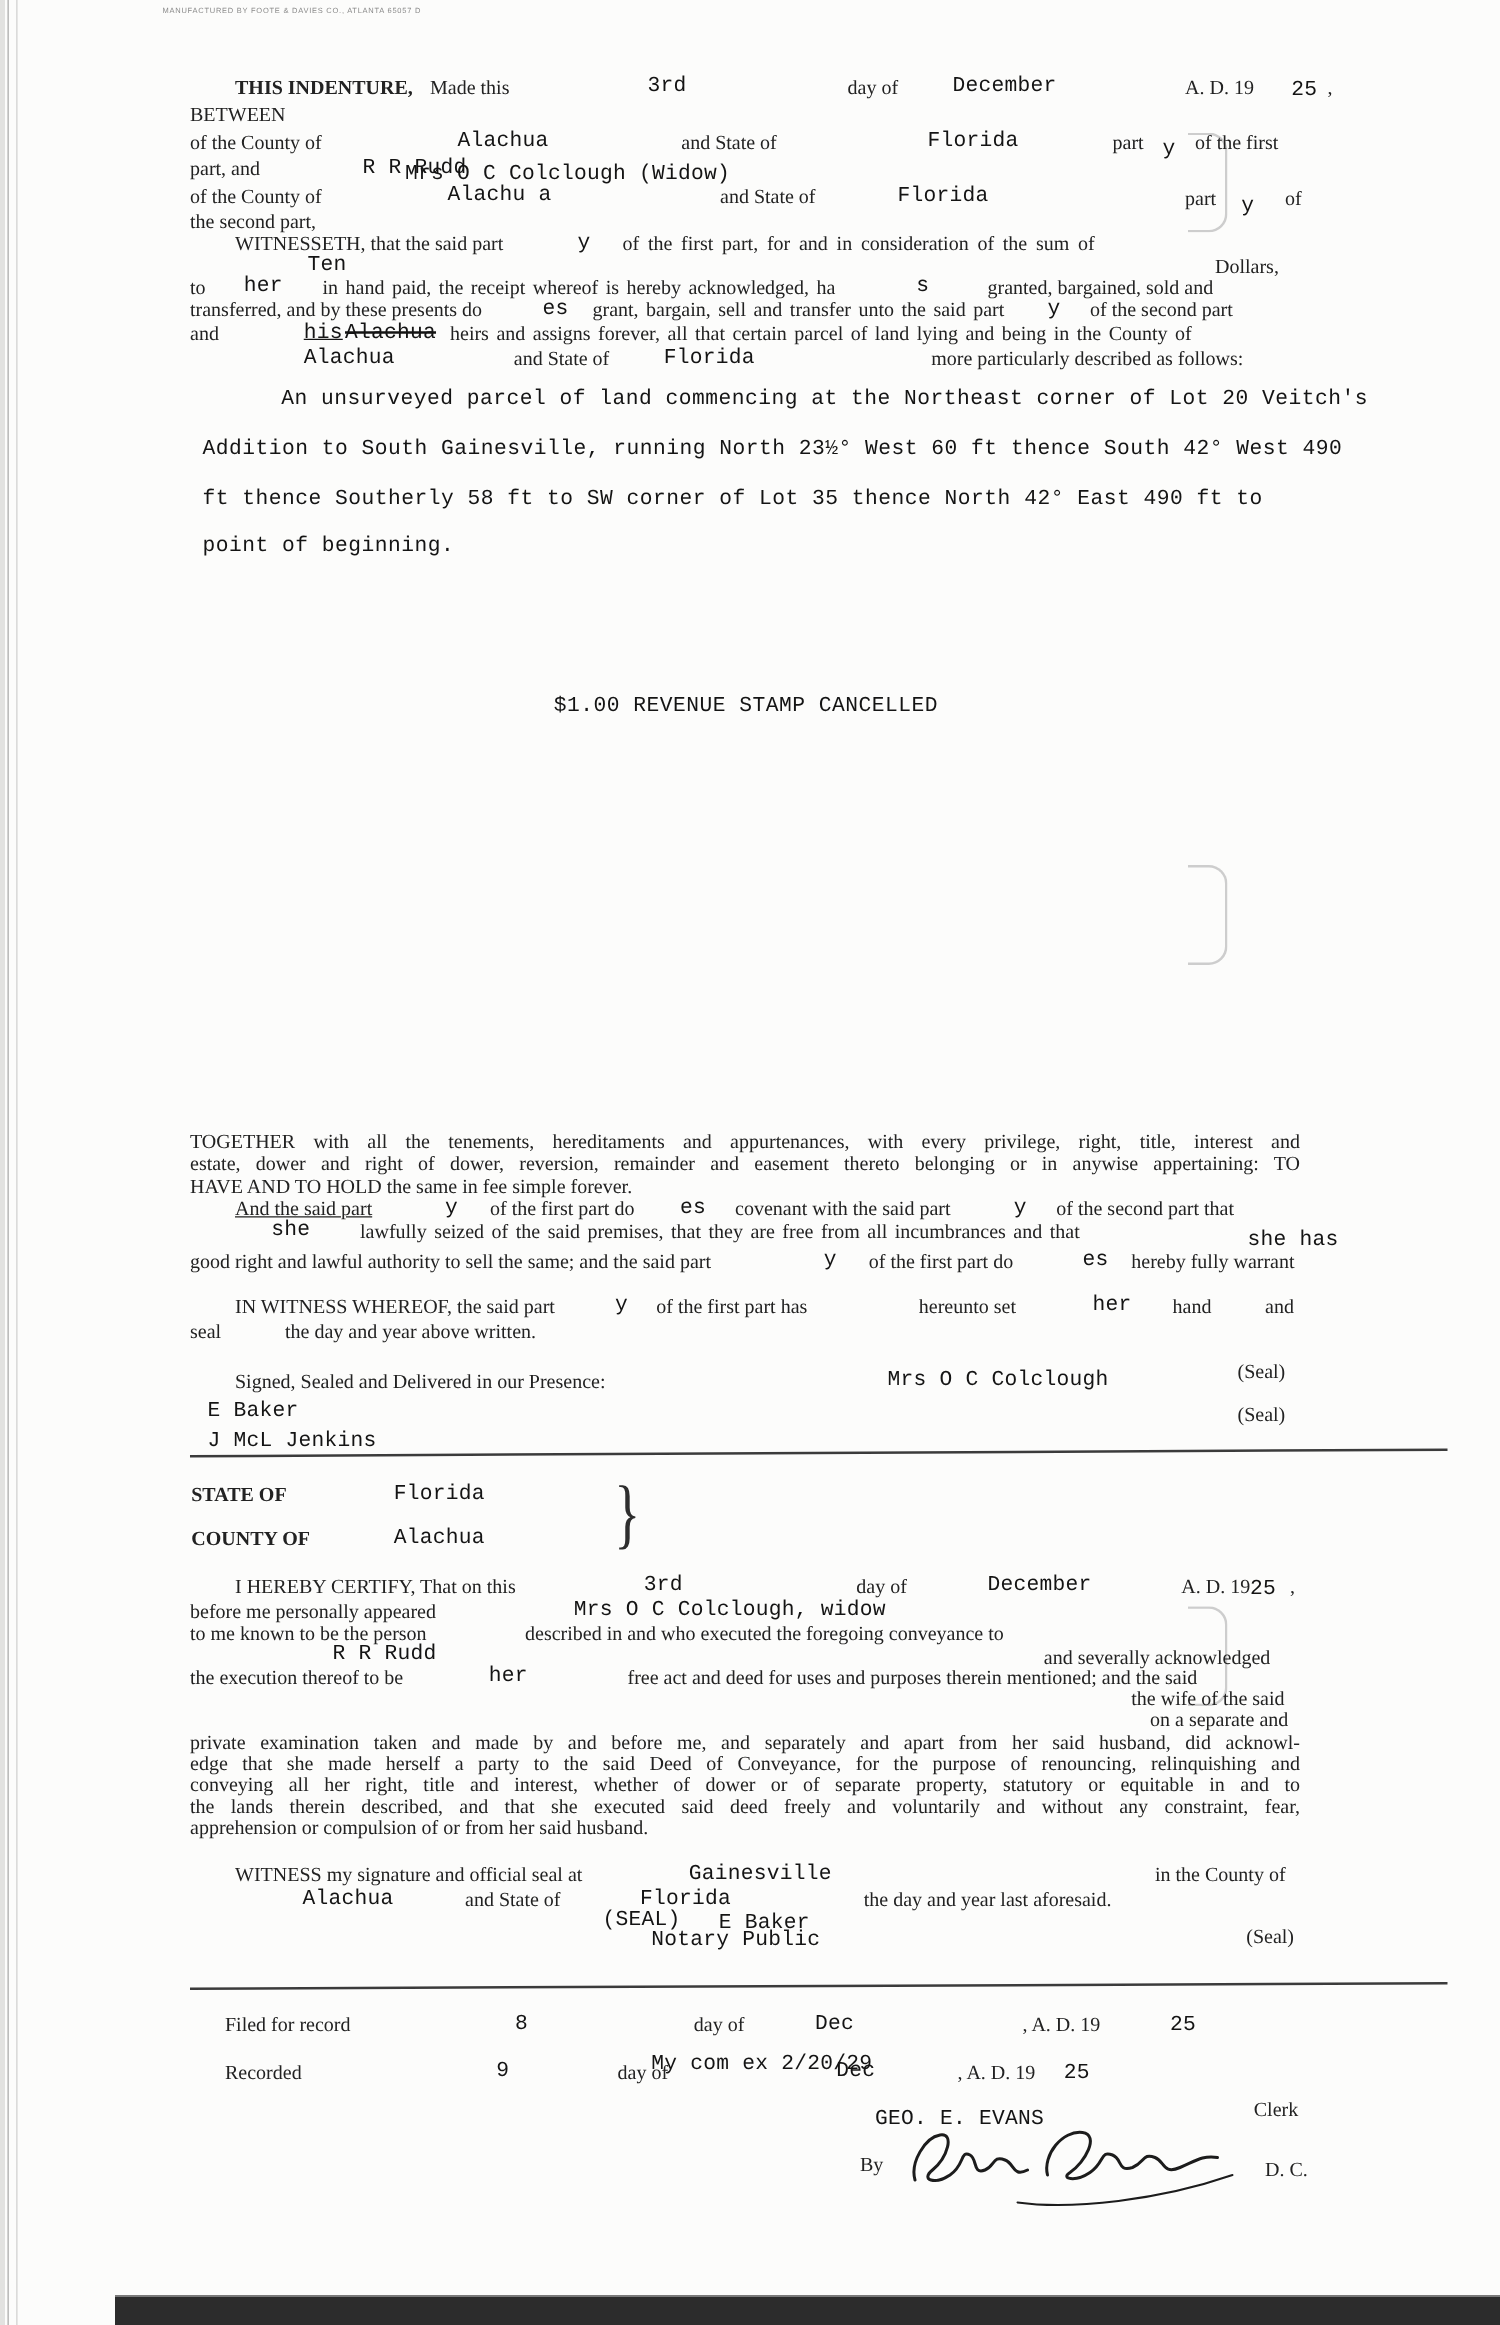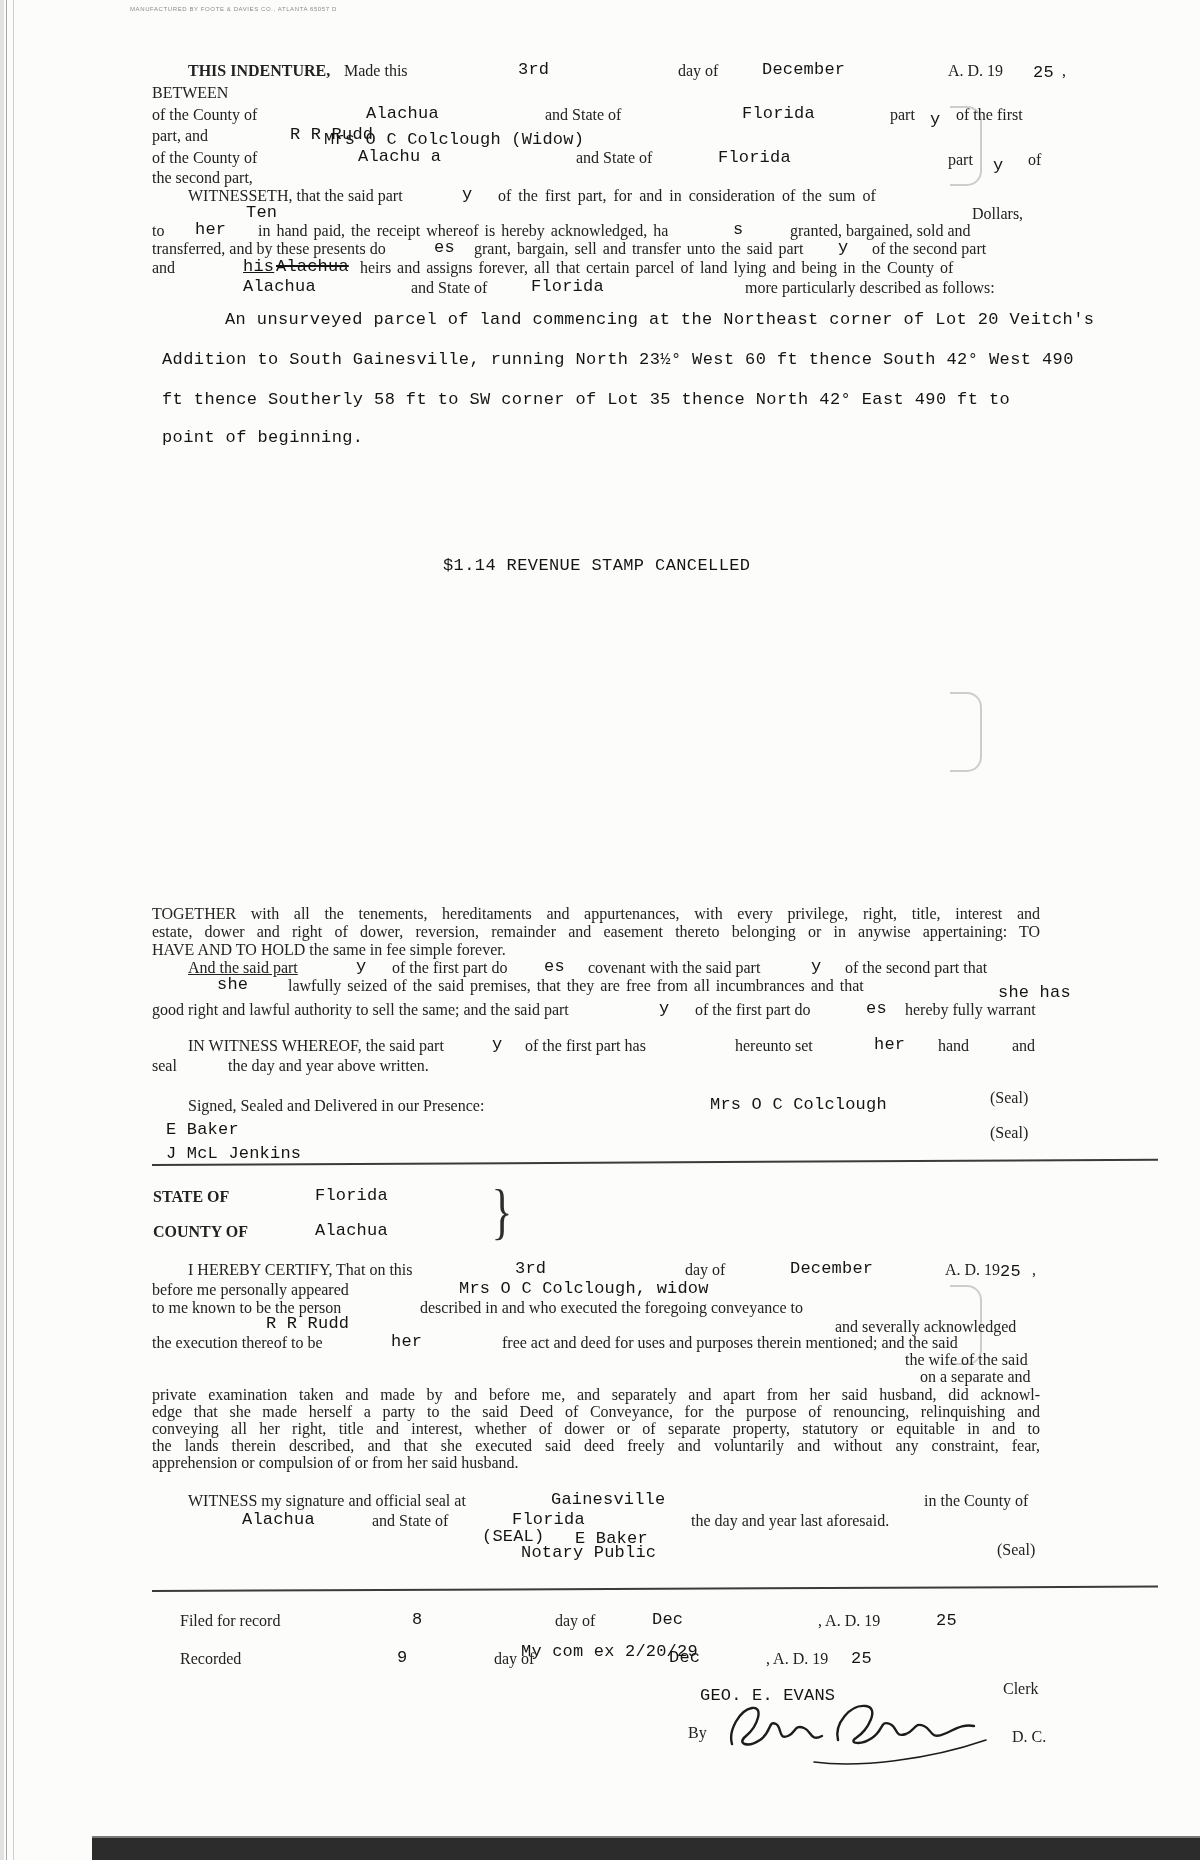--- a/index.html
+++ b/index.html
@@ -98,21 +98,21 @@
   <span class="s t" style="left:243px;top:277px;">Alachua</span>
   <span class="s" style="left:411px;top:279px;">and State of</span>
   <span class="s t" style="left:531px;top:277px;">Florida</span>
   <span class="s" style="left:745px;top:279px;">more particularly described as follows:</span>
 
   <span class="s desc" style="left:225px;top:310px;">An unsurveyed parcel of land commencing at the Northeast corner of Lot 20 Veitch's</span>
   <span class="s desc" style="left:162px;top:350px;">Addition to South Gainesville, running North 23½° West 60 ft thence South 42° West 490</span>
   <span class="s desc" style="left:162px;top:390px;">ft thence Southerly 58 ft to SW corner of Lot 35 thence North 42° East 490 ft to</span>
   <span class="s desc" style="left:162px;top:428px;">point of beginning.</span>
 
-  <span class="s desc" style="left:443px;top:556px;">$1.14 REVENUE STAMP CANCELLED</span>
+  <span class="s desc" style="left:443px;top:556px;">$1.00 REVENUE STAMP CANCELLED</span>
 
   <span class="s j" style="left:152px;top:923px;">estate, dower and right of dower, reversion, remainder and easement thereto belonging or in anywise appertaining: TO</span>
   <span class="s j" style="left:152px;top:905px;">TOGETHER with all the tenements, hereditaments and appurtenances, with every privilege, right, title, interest and</span>
   <span class="s" style="left:152px;top:941px;">HAVE AND TO HOLD the same in fee simple forever.</span>
 
   <span class="s" style="left:188px;top:959px;text-decoration:underline;">And the said part</span>
   <span class="s t" style="left:356px;top:957px;">y</span>
   <span class="s" style="left:392px;top:959px;">of the first part do</span>
   <span class="s t" style="left:544px;top:957px;">es</span>
   <span class="s" style="left:588px;top:959px;">covenant with the said part</span>

